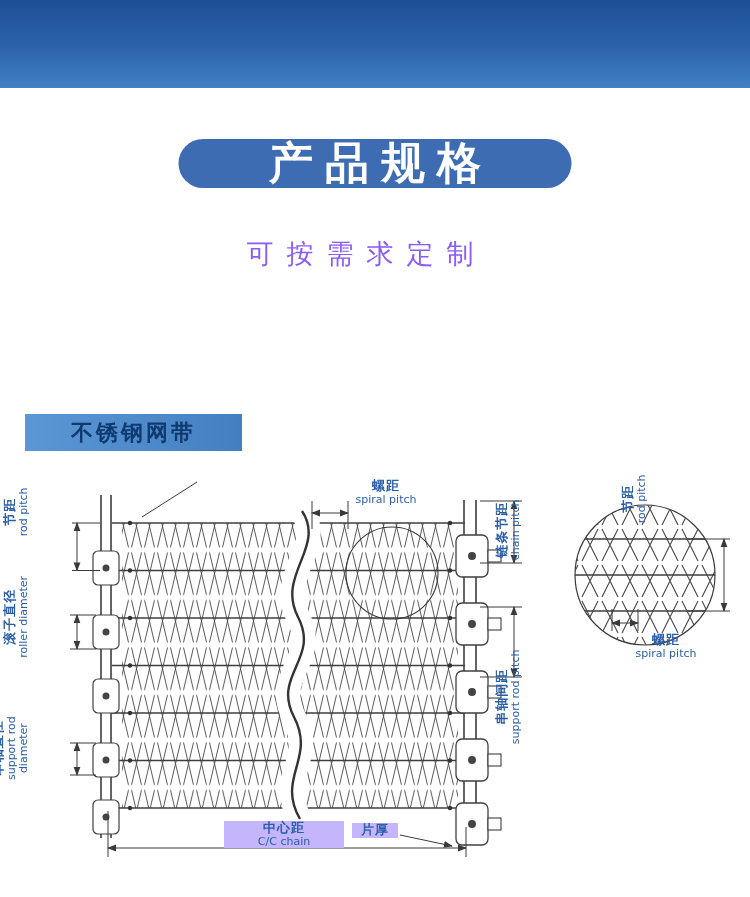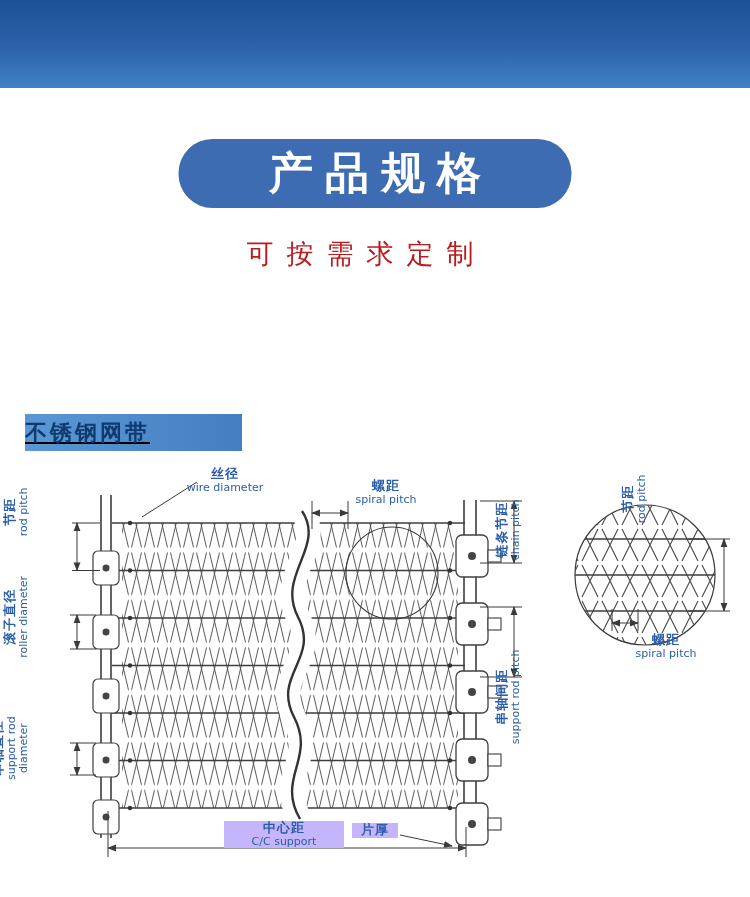--- a/index.html
+++ b/index.html
@@ -2,30 +2,30 @@
 <html><head>
 <meta charset="utf-8">
 <style>
   html,body{margin:0;padding:0;background:#ffffff;font-family:"DejaVu Sans",sans-serif;}
   .page{position:relative;width:750px;height:897px;margin:0 auto;background:#ffffff;overflow:hidden;}
 
   .top-banner{position:absolute;left:0;top:0;width:750px;height:88px;
     background:linear-gradient(180deg,#1d4f96 0%,#2d63ab 55%,#4080c5 100%);}
 
   .title-pill{position:absolute;left:50%;top:139px;transform:translateX(-50%);
-    width:393px;height:69px;background:#3d6cb3;border-radius:34px;
+    width:393px;height:49px;background:#3d6cb3;border-radius:34px;
     display:flex;align-items:center;justify-content:center;}
   .title-pill span{color:#ffffff;font-size:44px;font-weight:700;letter-spacing:12px;padding-left:12px;}
 
   .subtitle{position:absolute;left:0;top:236px;width:720px;text-align:center;
-    color:#b91c1c;font-size:27px;font-weight:500;letter-spacing:13px;padding-left:13px;box-sizing:border-box;}
+    color:#8b5cf6;font-size:27px;font-weight:500;letter-spacing:13px;padding-left:13px;box-sizing:border-box;}
 
   .section-tag{position:absolute;left:25px;top:414px;width:217px;height:37px;
     background:linear-gradient(90deg,#5b97d5 0%,#447fc1 100%);
-    display:flex;align-items:center;text-decoration:underline;}
+    display:flex;align-items:center;justify-content:center;}
   .section-tag span{color:#0e3a70;font-size:22px;font-weight:700;letter-spacing:3px;}
 
   .diagram{position:absolute;left:0;top:455px;width:750px;height:430px;}
   .diagram svg{position:absolute;left:0;top:0;}
 
   .lbl{position:absolute;color:#2a5ea9;text-align:center;line-height:1.12;}
   .lbl .zh{display:block;font-size:13px;font-weight:700;letter-spacing:1px;}
   .lbl .en{display:block;font-size:11px;font-weight:400;}
   .vert{transform:rotate(-90deg);transform-origin:left bottom;}
   .onwhite{background:#c4b5fd;}
@@ -171,24 +171,20 @@
         <path d="M400,380 L452,391" marker-end="url(#arr)"></path>
 
         <path d="M688,84 H730 M688,156 H730"></path>
         <line x1="724" y1="84" x2="724" y2="156" marker-start="url(#arr)" marker-end="url(#arr)"></line>
 
         <path d="M612,154 V176 M638,154 V176"></path>
         <line x1="612" y1="168" x2="638" y2="168" marker-start="url(#arr)" marker-end="url(#arr)"></line>
       </g>
     </svg>
 
-    <div class="lbl" style="left:166px;top:12px;width:118px;">
-      <span class="zh">丝径</span>
-      <span class="en">wire diameter</span>
-    </div>
 
     <div class="lbl" style="left:332px;top:24px;width:108px;">
       <span class="zh">螺距</span>
       <span class="en">spiral pitch</span>
     </div>
 
     <div class="lbl vert" style="left:30px;top:67px;width:74px;">
       <span class="zh">节距</span>
       <span class="en">rod pitch</span>
     </div>
@@ -218,21 +214,21 @@
       <span class="en">rod pitch</span>
     </div>
 
     <div class="lbl" style="left:614px;top:178px;width:104px;">
       <span class="zh">螺距</span>
       <span class="en">spiral pitch</span>
     </div>
 
     <div class="lbl onwhite" style="left:224px;top:366px;width:120px;">
       <span class="zh">中心距</span>
-      <span class="en">C/C support</span>
+      <span class="en">C/C chain</span>
     </div>
 
     <div class="lbl onwhite" style="left:352px;top:368px;width:46px;">
       <span class="zh">片厚</span>
     </div>
   </div>
 
 </div>
 
 </body></html>

